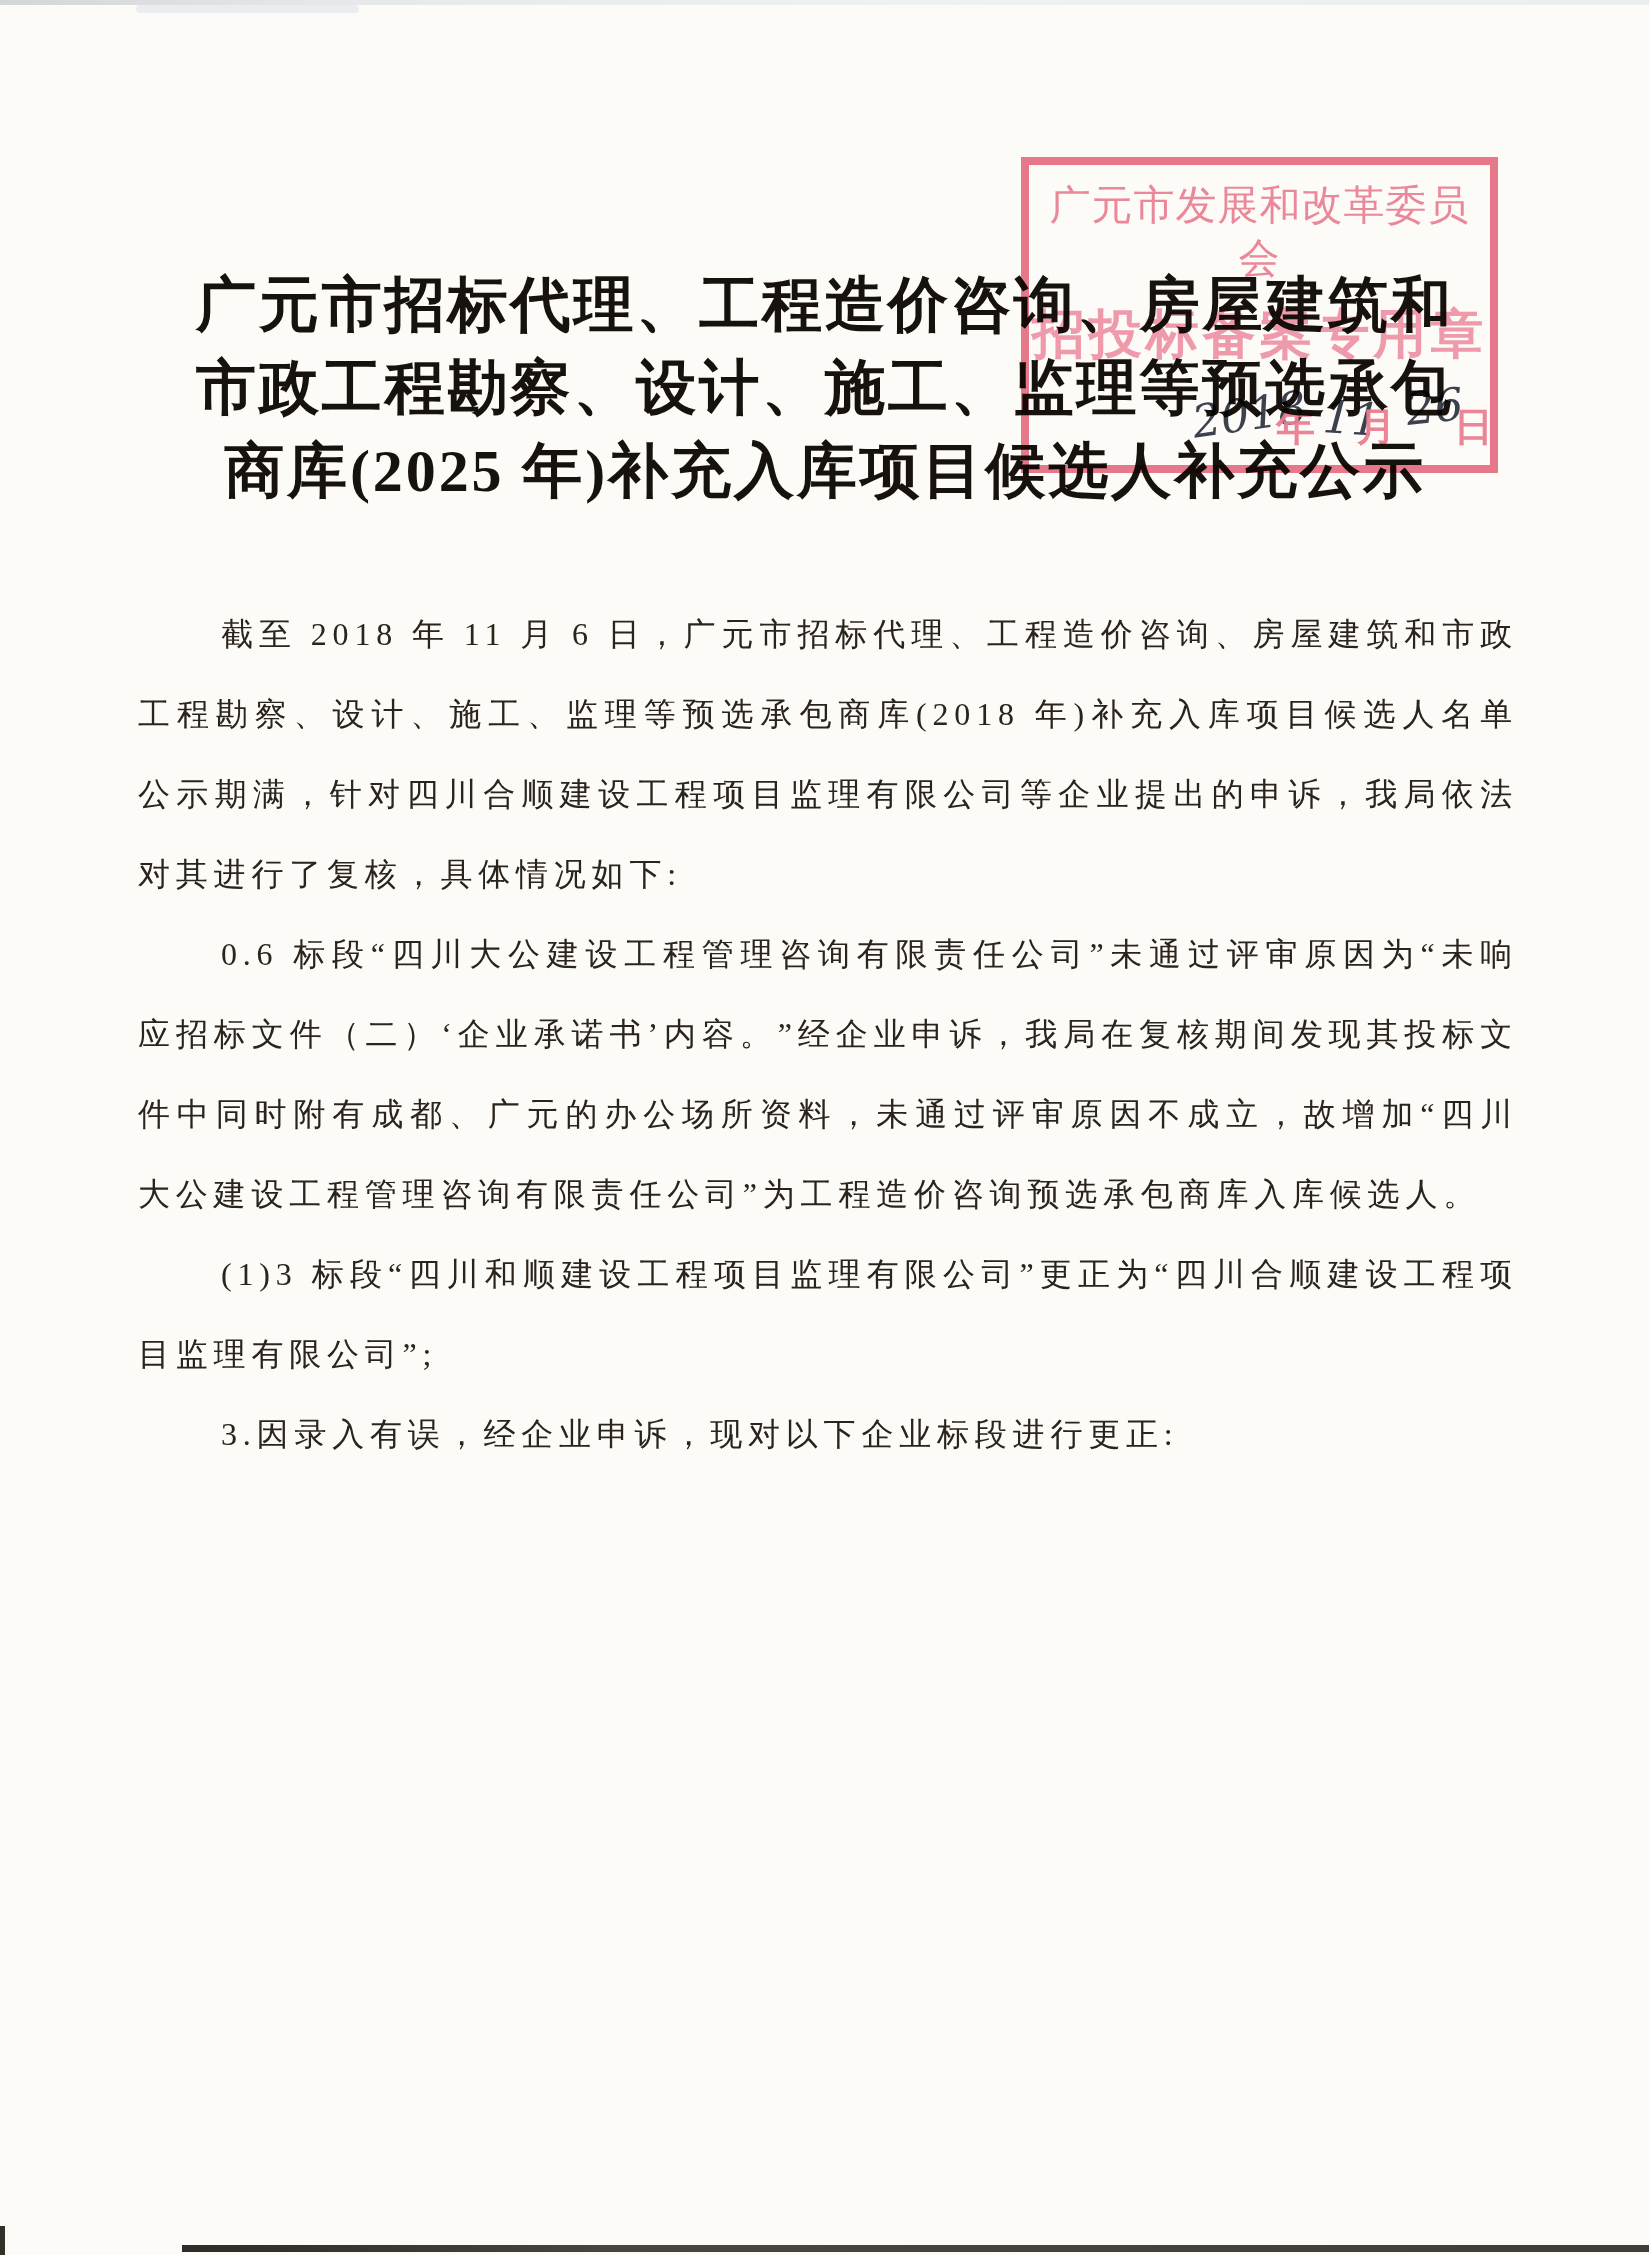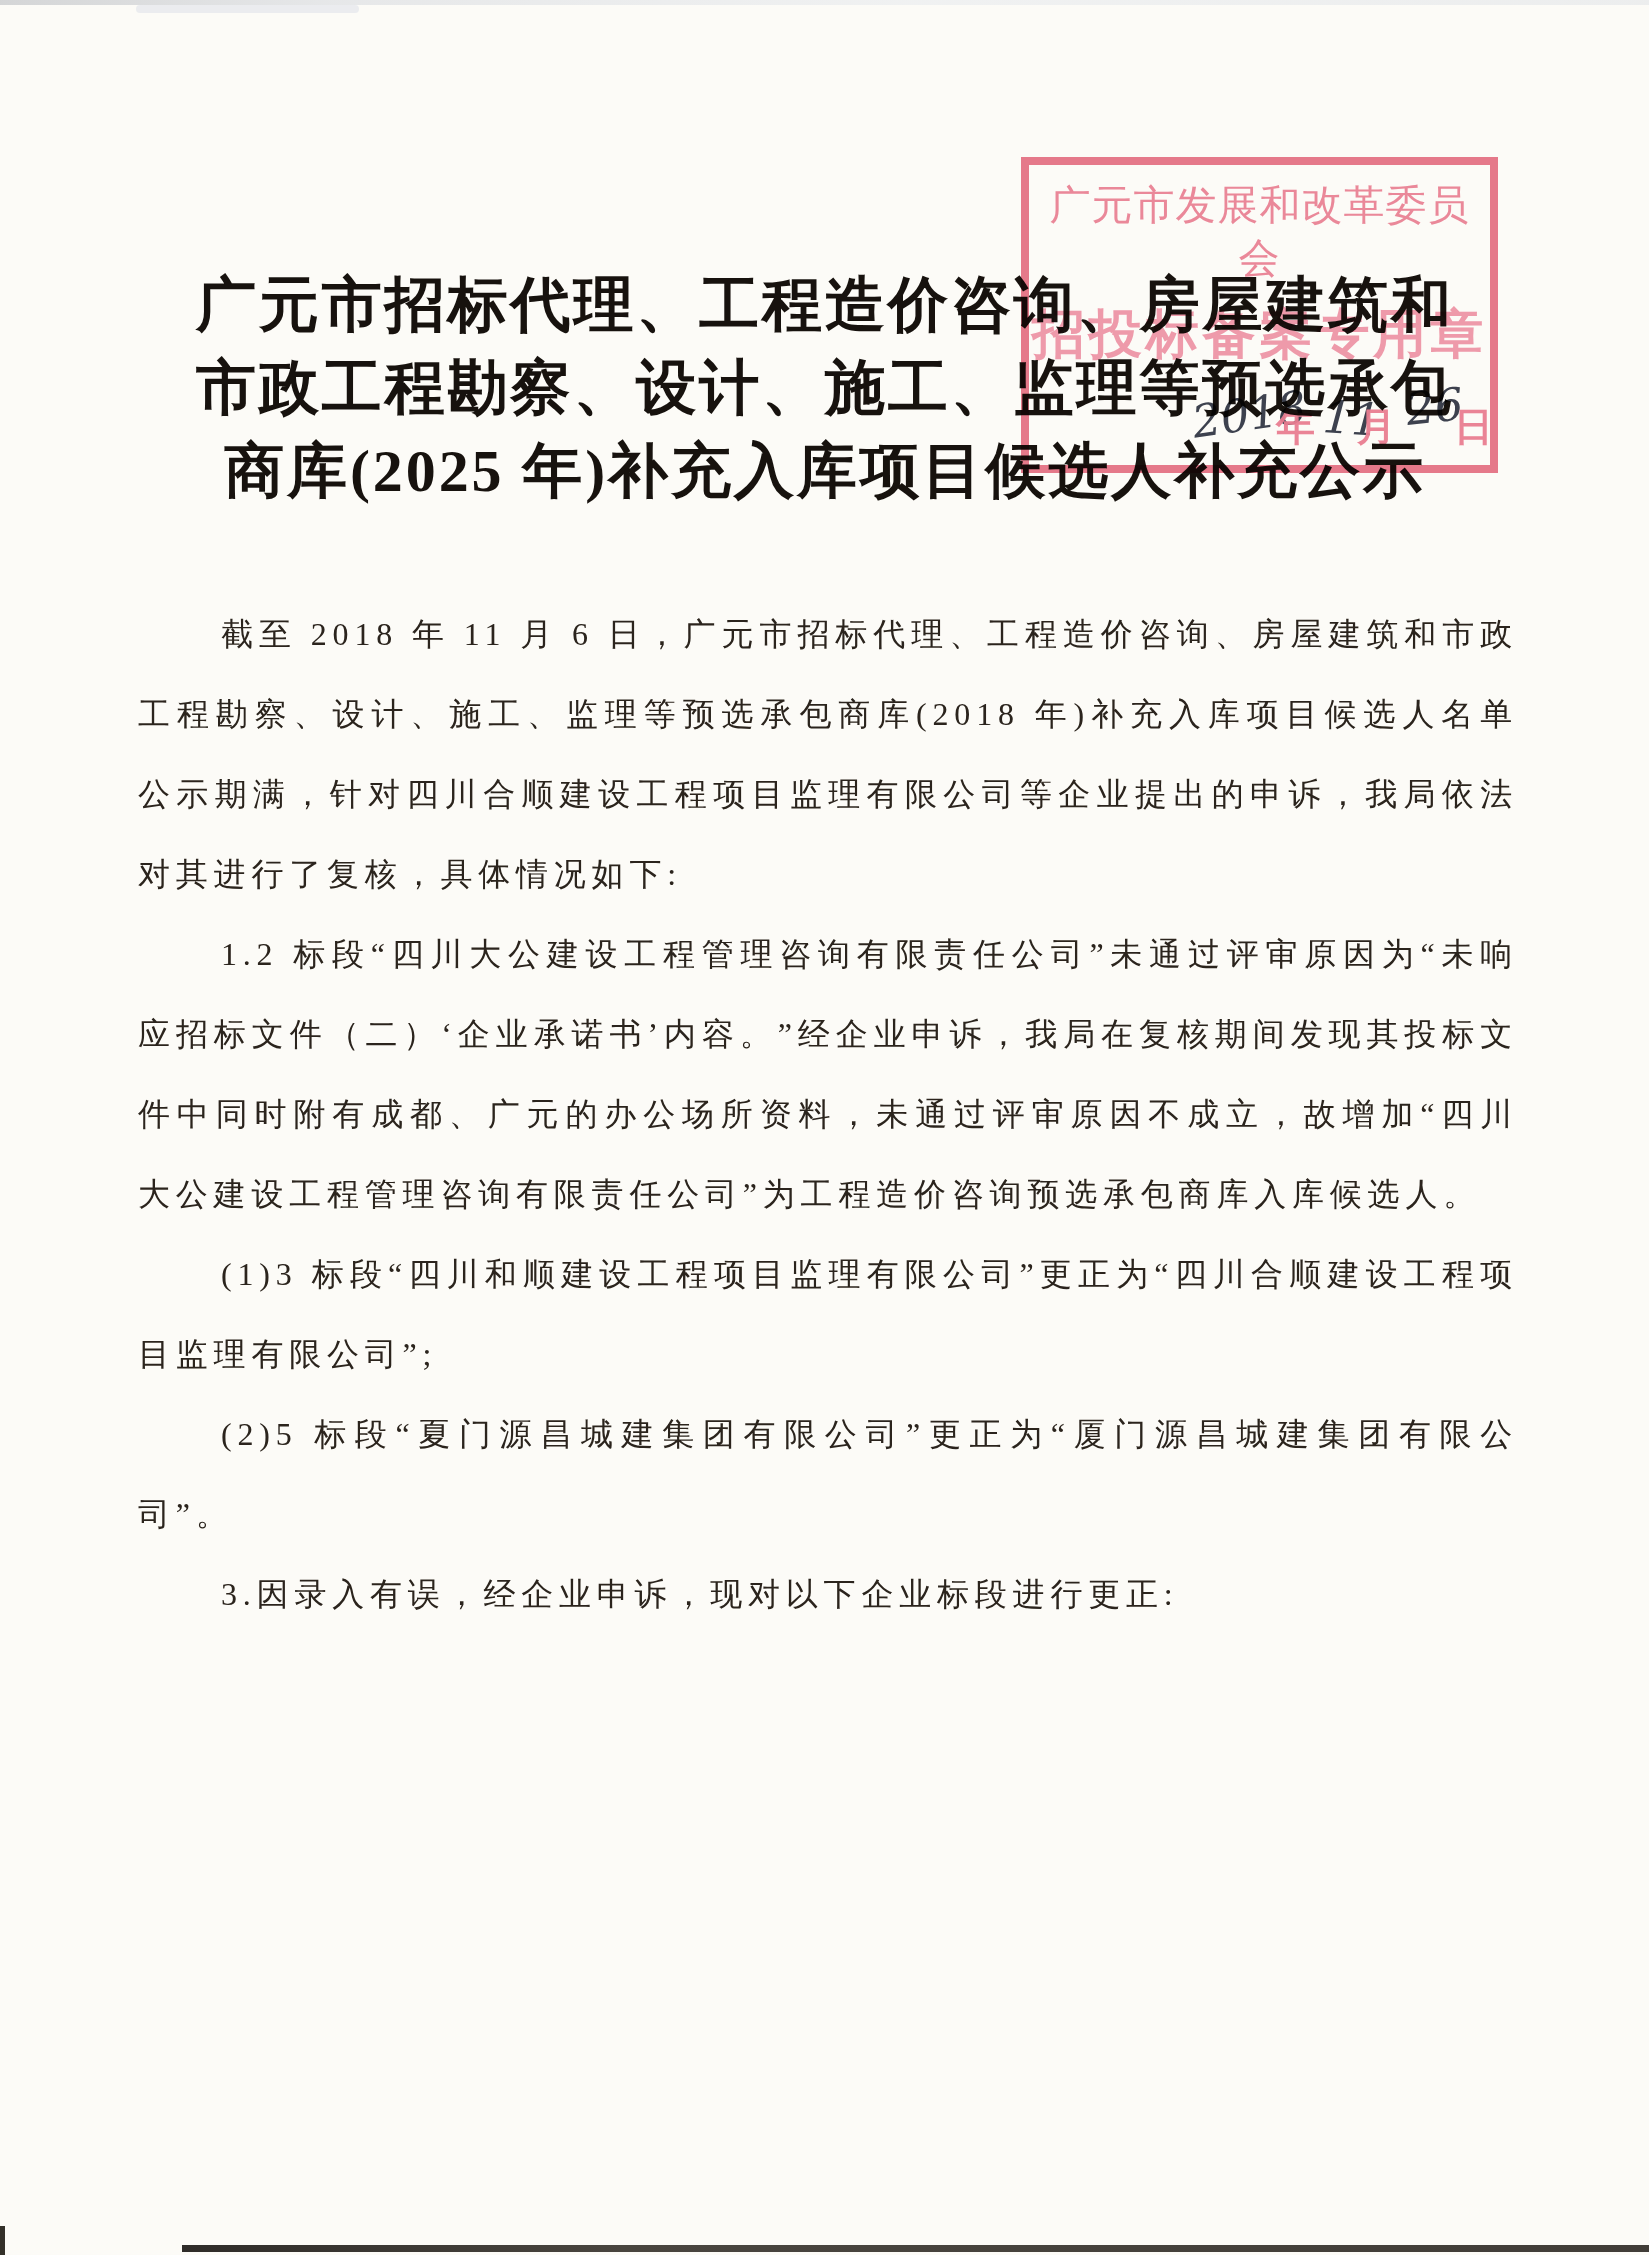--- a/index.html
+++ b/index.html
@@ -106,23 +106,22 @@
   <div class="top-edge-smudge"></div>
 
   <h1 class="title-block" style="margin:0;">
     <div>广元市招标代理、工程造价咨询、房屋建筑和</div>
     <div>市政工程勘察、设计、施工、监理等预选承包</div>
     <div>商库(2025 年)补充入库项目候选人补充公示</div>
   </h1>
 
   <div class="body-block">
     <p>截至 2018 年 11 月 6 日，广元市招标代理、工程造价咨询、房屋建筑和市政工程勘察、设计、施工、监理等预选承包商库(2018 年)补充入库项目候选人名单公示期满，针对四川合顺建设工程项目监理有限公司等企业提出的申诉，我局依法对其进行了复核，具体情况如下:</p>
-    <p>1.2 标段“四川大公建设工程管理咨询有限责任公司”未通过评审原因为“未响应招标文件（二）‘企业承诺书’内容。”经企业申诉，我局在复核期间发现其投标文件中同时附有成都、广元的办公场所资料，未通过评审原因不成立，故增加“四川大公建设工程管理咨询有限责任公司”为工程造价咨询预选承包商库入库候选人。</p>
+    <p>0.6 标段“四川大公建设工程管理咨询有限责任公司”未通过评审原因为“未响应招标文件（二）‘企业承诺书’内容。”经企业申诉，我局在复核期间发现其投标文件中同时附有成都、广元的办公场所资料，未通过评审原因不成立，故增加“四川大公建设工程管理咨询有限责任公司”为工程造价咨询预选承包商库入库候选人。</p>
     <p>(1)3 标段“四川和顺建设工程项目监理有限公司”更正为“四川合顺建设工程项目监理有限公司”;</p>
-    <p>(2)5 标段“夏门源昌城建集团有限公司”更正为“厦门源昌城建集团有限公司”。</p>
     <p>3.因录入有误，经企业申诉，现对以下企业标段进行更正:</p>
   </div>
 
   <div class="stamp">
     <div class="stamp-org">广元市发展和改革委员会</div>
     <div class="stamp-seal">招投标备案专用章</div>
     <div class="stamp-date">
       <span class="hw hw-year">2018</span>
       <span class="unit unit-year">年</span>
       <span class="hw hw-month">11</span>

